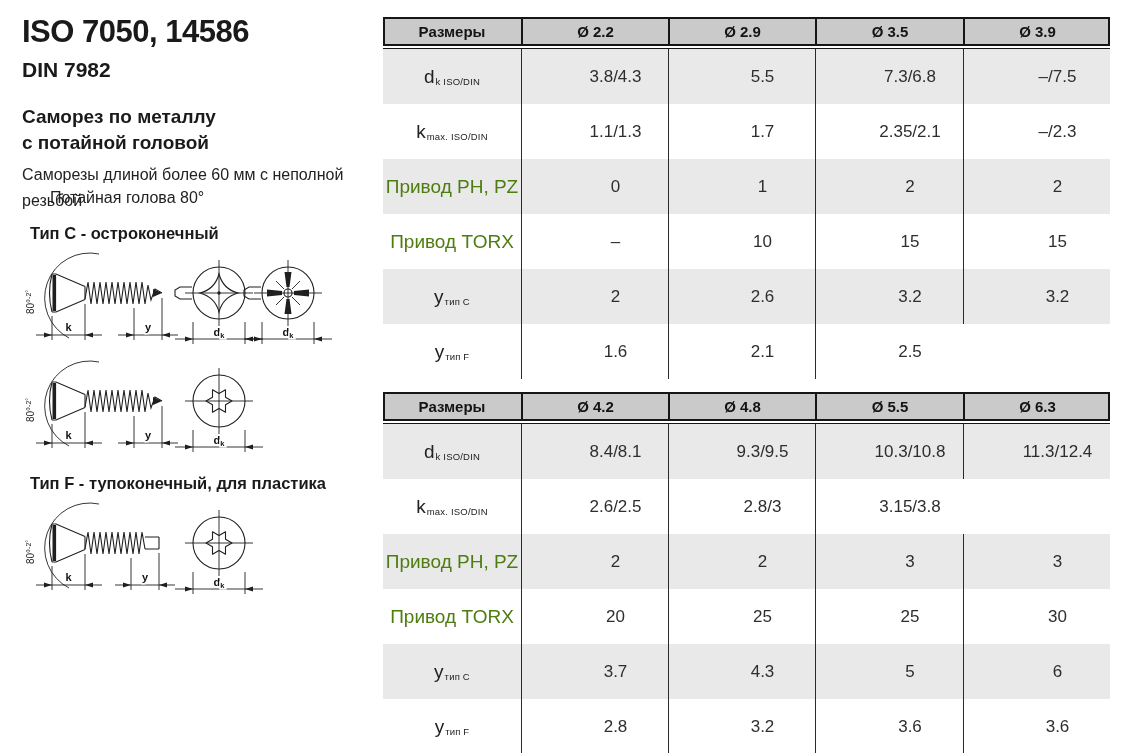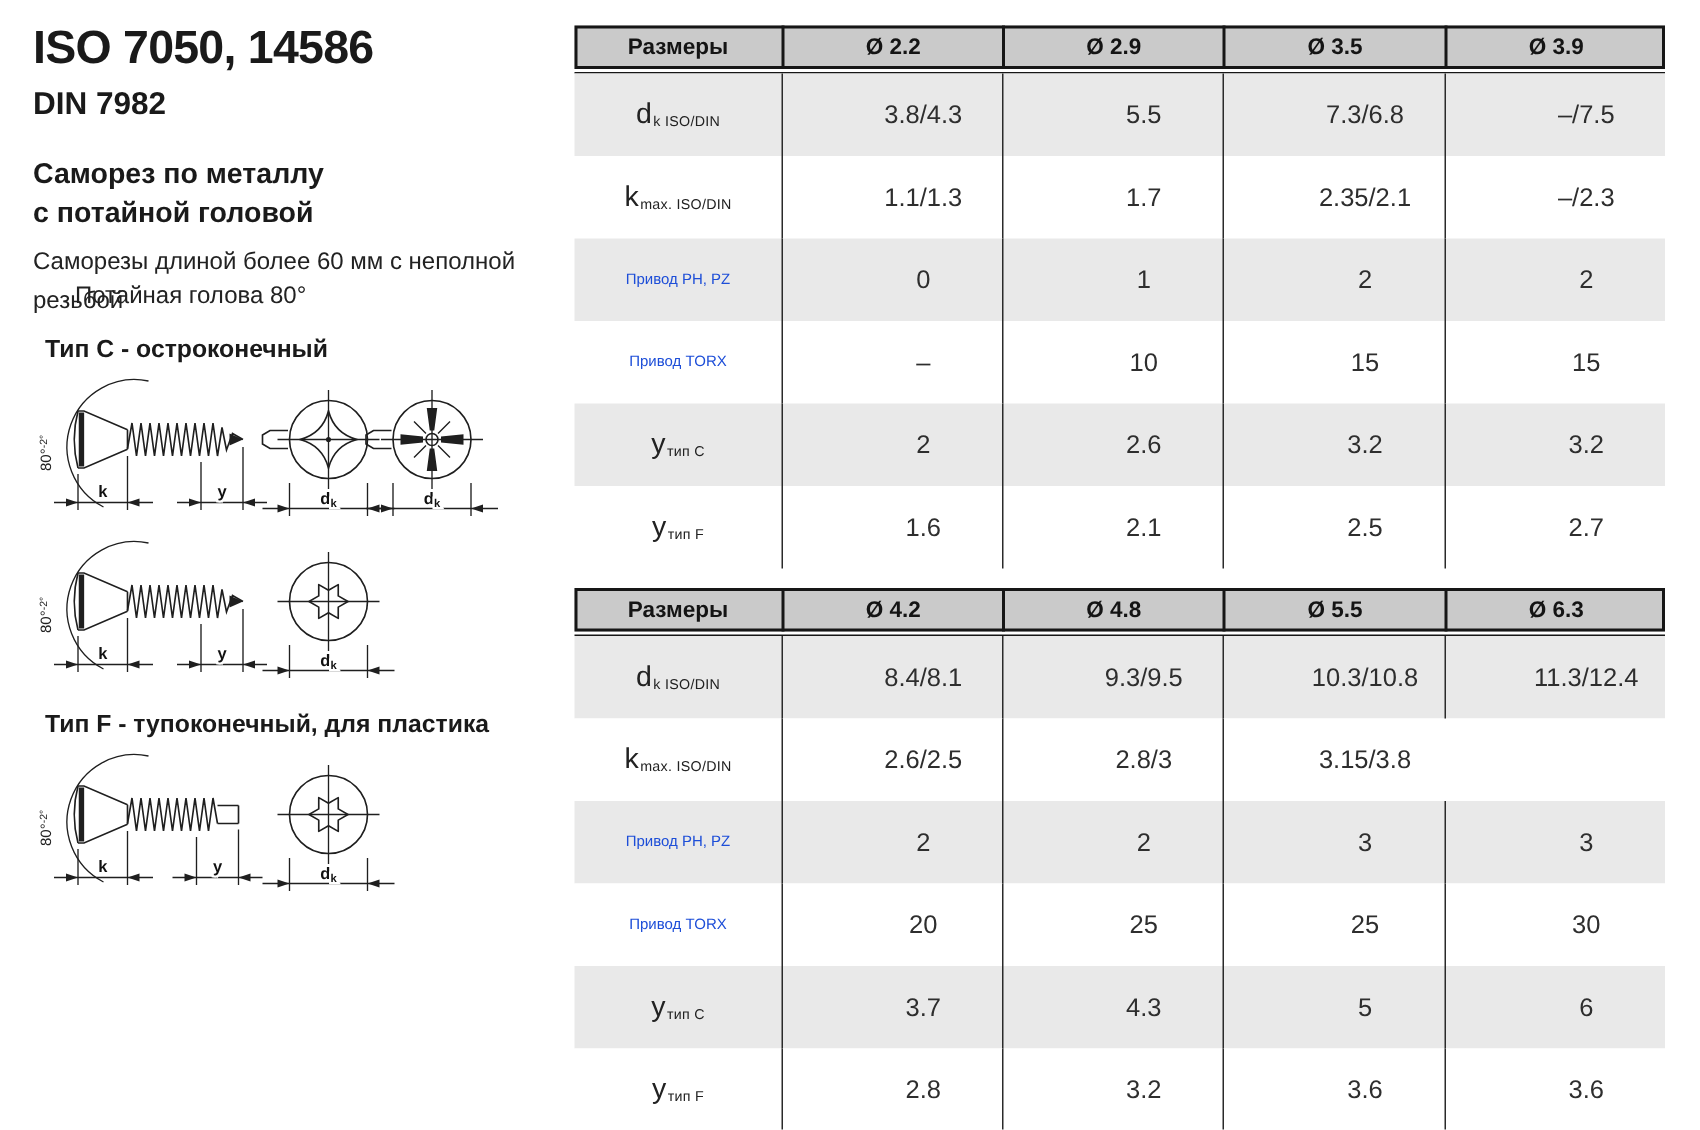--- a/index.html
+++ b/index.html
@@ -45,21 +45,21 @@
   .hdr-line{height:1px;background:#161616;}
   .trow{display:grid;grid-template-columns:138px 147px 147px 148px 147px;height:55px;}
   .trow.odd{background:#e9e9e9;}
   .trow.even{background:#ffffff;}
   .td{display:flex;align-items:center;justify-content:center;}
   .td + .td{border-left:1px solid #2a2a2a;padding-left:41px;}
   .val{font-size:17px;color:#2e2e2e;}
   .label-cell{font-size:15px;color:#222;}
   .sym{font-size:19px;color:#222;}
   .sub{font-size:9.5px;color:#222;align-self:center;transform:translateY(5px);margin-left:1px;letter-spacing:0.2px;}
-  .plain{font-size:10px;color:#1d4ed8;}
+  .plain{font-size:19px;color:#4d7c0f;}
 </style>
 </head>
 <body>
 
 <div class="left-panel">
   <div class="main-title">ISO 7050, 14586</div>
   <div class="din-title">DIN 7982</div>
   <div class="product-name">
     <div>Саморез по металлу</div>
     <div>с потайной головой</div>
@@ -242,21 +242,20 @@
           <div class="td val">3.2</div>
         </div>
         <div class="trow even">
           <div class="td label-cell">
             <span class="sym">y</span>
             <span class="sub">тип F</span>
           </div>
           <div class="td val">1.6</div>
           <div class="td val">2.1</div>
           <div class="td val">2.5</div>
-          <div class="td val">2.7</div>
         </div>
       </div>
     </div>
     <div class="tbl">
       <div class="tbl-header">
         <div class="th">Размеры</div>
         <div class="th">Ø 4.2</div>
         <div class="th">Ø 4.8</div>
         <div class="th">Ø 5.5</div>
         <div class="th">Ø 6.3</div>

